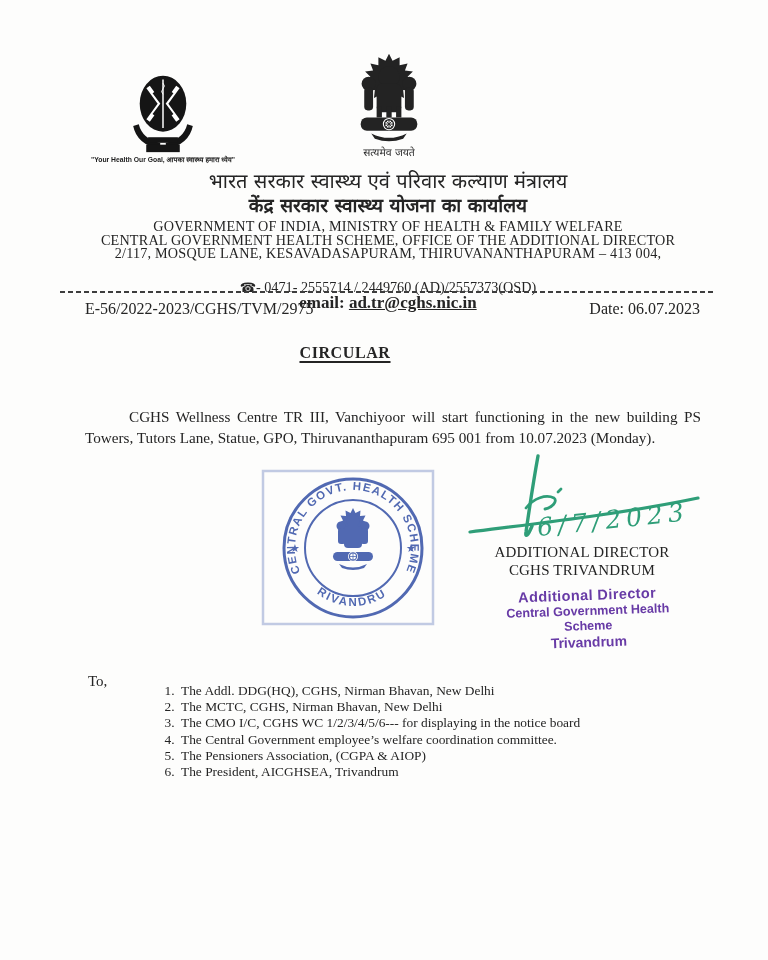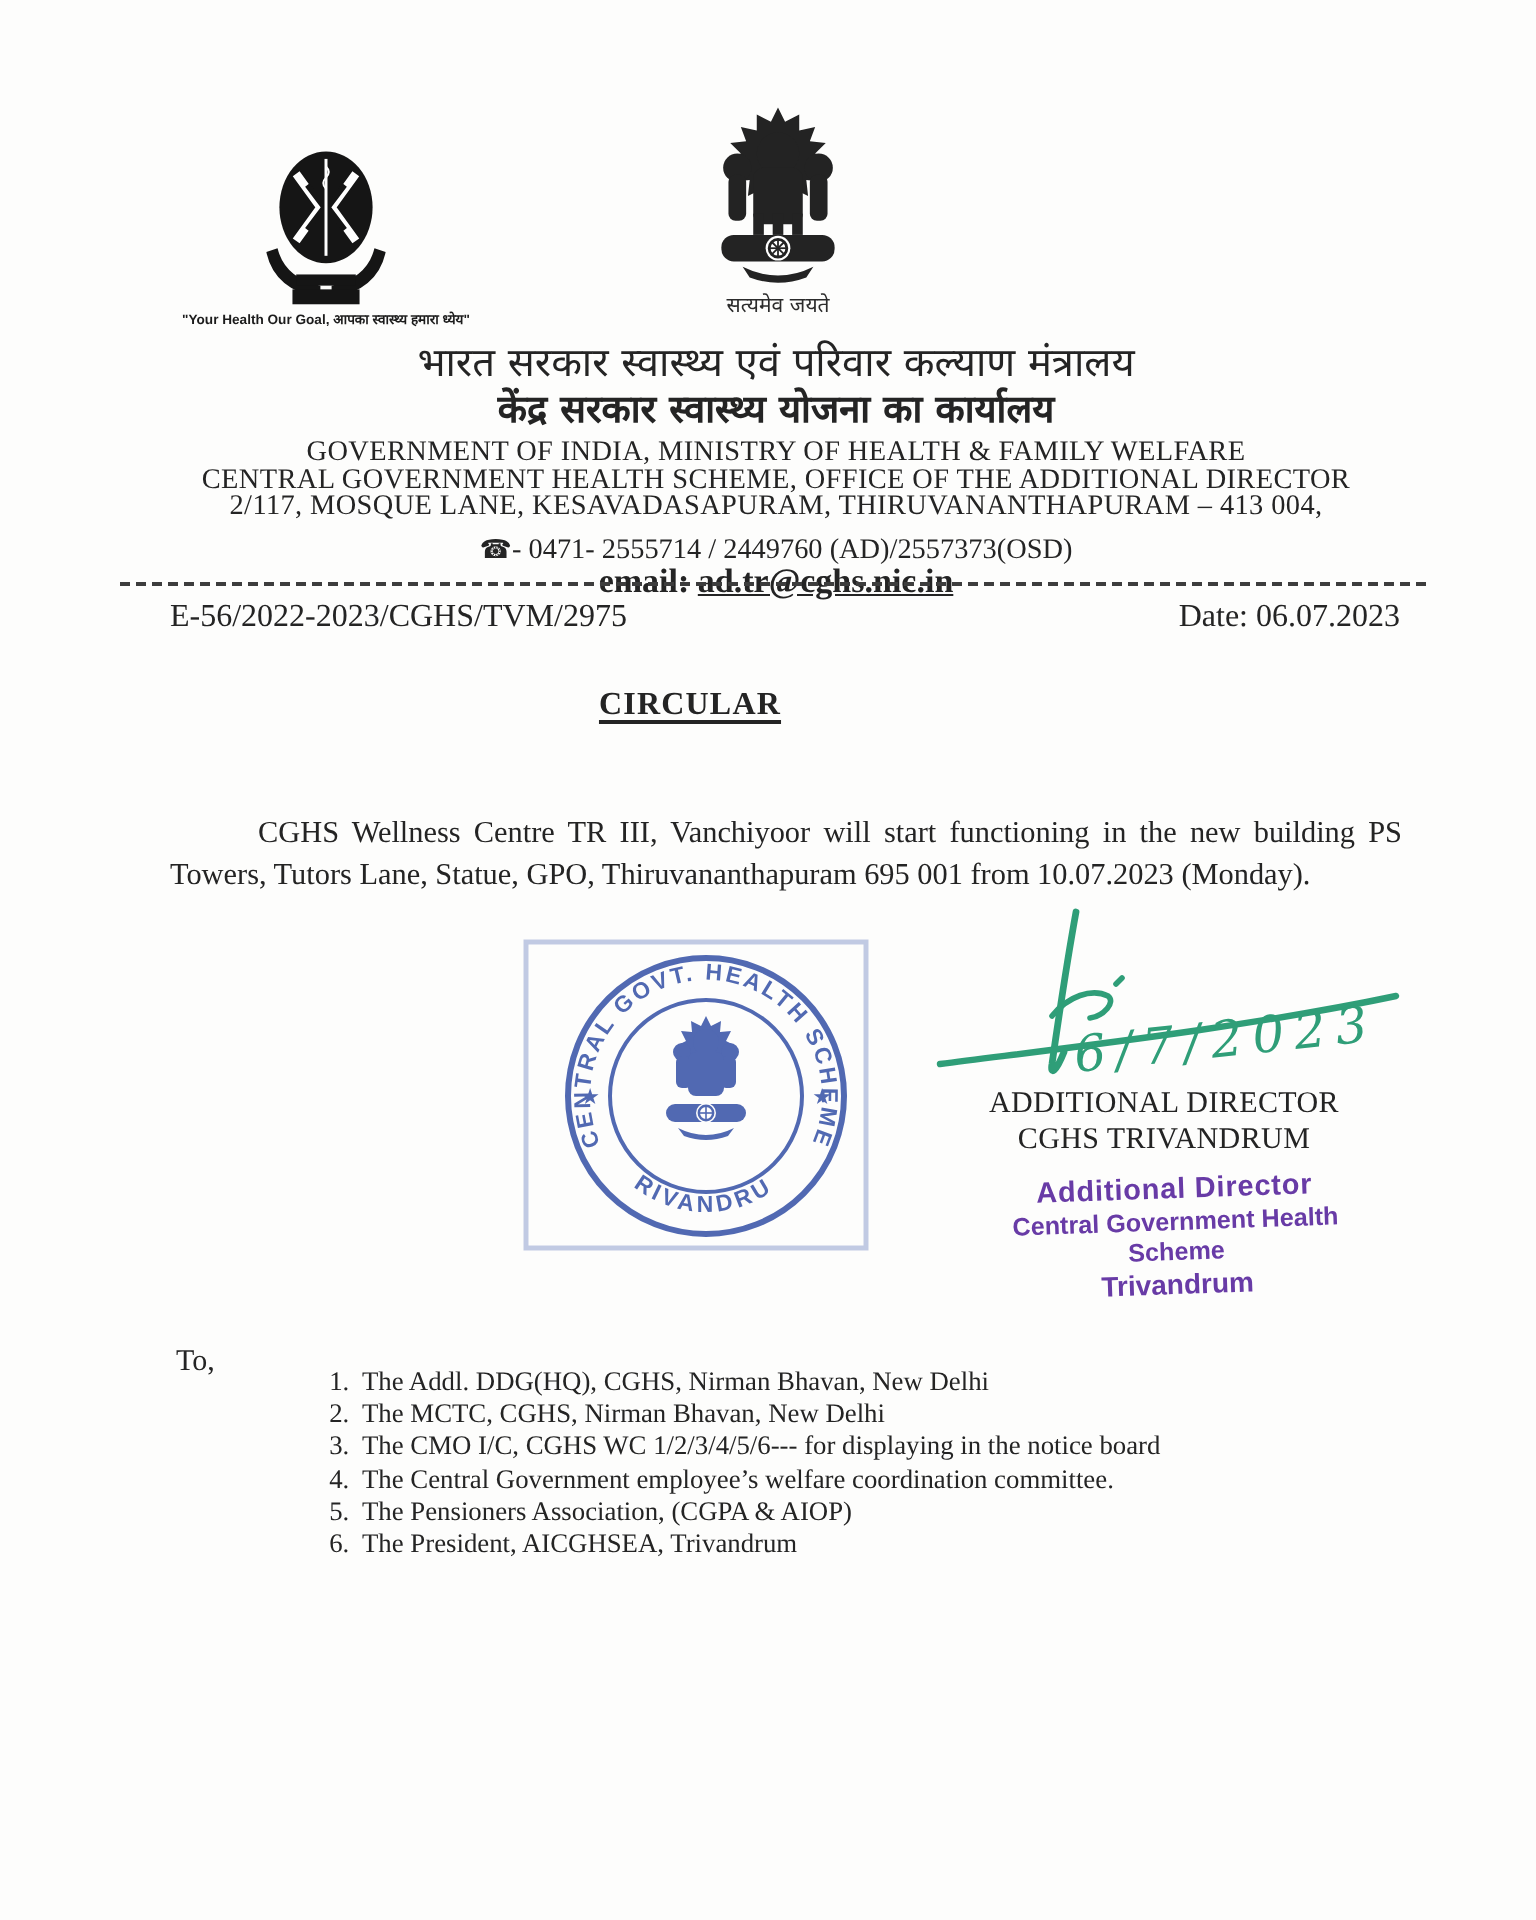--- a/index.html
+++ b/index.html
@@ -18,21 +18,21 @@
   .cghs-logo svg{display:block;margin:0 auto;}
   .cghs-motto{font-family:"Liberation Sans","DejaVu Sans",sans-serif;font-size:6.8px;font-weight:bold;color:#1c1c1c;white-space:nowrap;margin-top:1px;}
   .emblem{position:absolute;left:334px;top:52px;width:110px;text-align:center;}
   .emblem svg{display:block;margin:0 auto;}
   .emblem-caption{font-size:10.5px;font-weight:normal;color:#2b2b2b;margin-top:1px;font-family:"DejaVu Sans",sans-serif;}
   
   .header-text{position:absolute;left:36px;top:169px;width:704px;text-align:center;}
   .hindi-1{font-size:20px;line-height:24px;font-weight:400;font-family:"DejaVu Sans",sans-serif;}
   .hindi-2{font-size:19px;line-height:24px;font-weight:700;font-family:"DejaVu Sans",sans-serif;margin-bottom:3px;}
   .eng-line{font-size:14.2px;line-height:13.6px;letter-spacing:.2px;}
-  .phone-line{font-size:14.2px;line-height:14px;margin-top:7px;}
+  .phone-line{font-size:14.2px;line-height:14px;margin-top:19px;}
   .phone-glyph{font-family:"DejaVu Sans",sans-serif;font-size:13px;}
   .email-line{font-size:17px;line-height:15px;font-weight:bold;}
   .email-addr{text-decoration:underline;}
   
   .dashed-sep{position:absolute;left:60px;top:291px;width:654px;height:2px;
     background:repeating-linear-gradient(90deg,#3d3d3d 0 5px,transparent 5px 8px);}
   .ref-row{position:absolute;left:85px;top:300px;width:615px;display:flex;justify-content:space-between;font-size:16px;}
   
   .circular-title{position:absolute;left:0;top:344px;width:690px;text-align:center;
     font-size:16px;font-weight:bold;letter-spacing:.6px;

